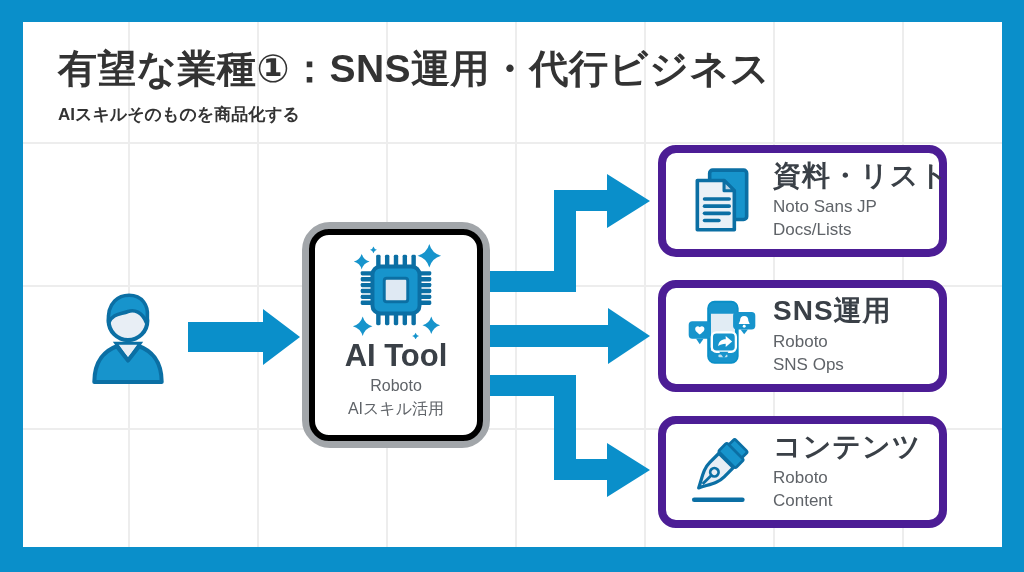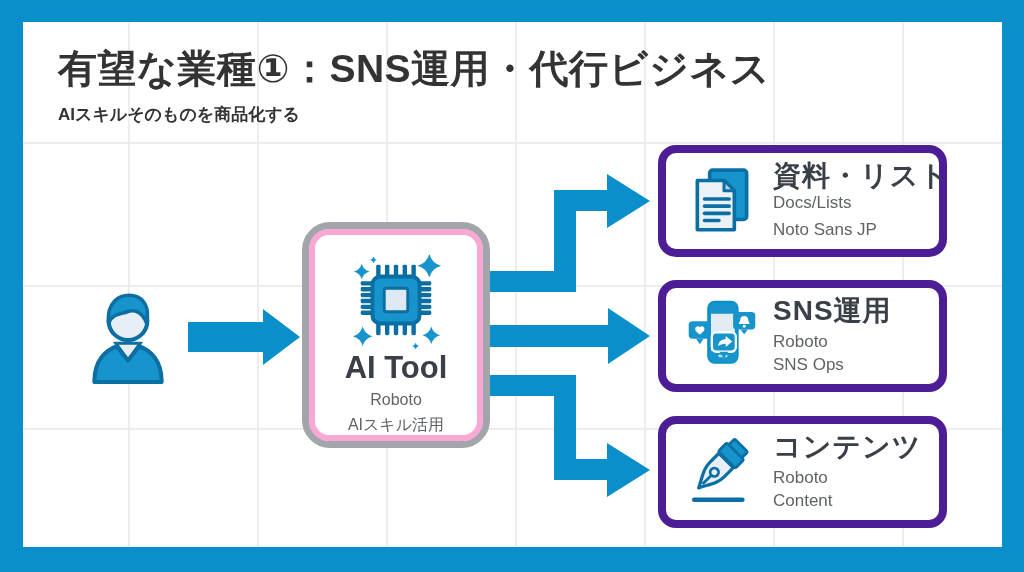--- a/index.html
+++ b/index.html
@@ -32,22 +32,22 @@
   svg.arrows polygon { fill:#0a8fca; }
   .person {
     position:absolute; left:82px; top:284px; width:92px; height:102px; z-index:3;
   }
   .tool-card {
     position:absolute; left:302px; top:222px; width:188px; height:226px;
     border:7px solid #a2a6aa; border-radius:28px; background:#fff; z-index:3;
   }
   .tool-card-inner {
     width:100%; height:100%;
-    border:6px solid #f9a8d4; border-radius:20px; background:#fff;
-    display:flex; flex-direction:column; align-items:center; padding-top:16px;justify-content:space-between;
+    border:6px solid #000000; border-radius:20px; background:#fff;
+    display:flex; flex-direction:column; align-items:center; padding-top:6px;
   }
   .tool-title { font-size:31px; font-weight:800; color:#3a4047; line-height:1.1; }
   .tool-sub { font-size:16px; color:#5f6368; line-height:1.25; margin-top:3px; }
   .out-card {
     position:absolute; left:658px; width:289px; height:112px;
     border:8px solid #4c1d95; border-radius:18px; background:#fff;
     display:flex; align-items:center; padding-left:19px; z-index:3;
   }
   .out-card.c1 { top:145px; }
   .out-card.c2 { top:280px; }
@@ -132,22 +132,22 @@
     <path d="M38,16 L38,26 L48,26 Z" fill="#bcd6e8" stroke="#0b6fa4" stroke-width="3" stroke-linejoin="round"></path>
     <g stroke="#0b6fa4" stroke-width="3.5" stroke-linecap="round">
       <line x1="19" y1="34" x2="43" y2="34"></line>
         <line x1="19" y1="41" x2="43" y2="41"></line>
       <line x1="19" y1="48" x2="43" y2="48"></line>
         <line x1="19" y1="55" x2="33" y2="55"></line>
     </g>
   </svg>
   <div class="out-text">
     <div class="out-title">資料・リスト</div>
+    <div class="out-sub first">Noto Sans JP</div>
     <div class="out-sub">Docs/Lists</div>
-    <div class="out-sub first">Noto Sans JP</div>
   </div>
 </div>
 
 <div class="out-card c2">
   <svg class="out-icon" viewBox="0 0 80 80">
     <rect x="26" y="4" width="30" height="64" rx="6" fill="#e1ecf4" stroke="#0a8fc7" stroke-width="4"></rect>
     <path d="M32,4 L50,4 Q56,4 56,10 L56,16 L26,16 L26,10 Q26,4 32,4 Z" fill="#1794cc"></path>
     <path d="M26,56 L56,56 L56,62 Q56,68 50,68 L32,68 Q26,68 26,62 Z" fill="#1794cc"></path>
     <rect x="36" y="60" width="10" height="3" rx="1.5" fill="#bfe0ef"></rect>
     <g>

